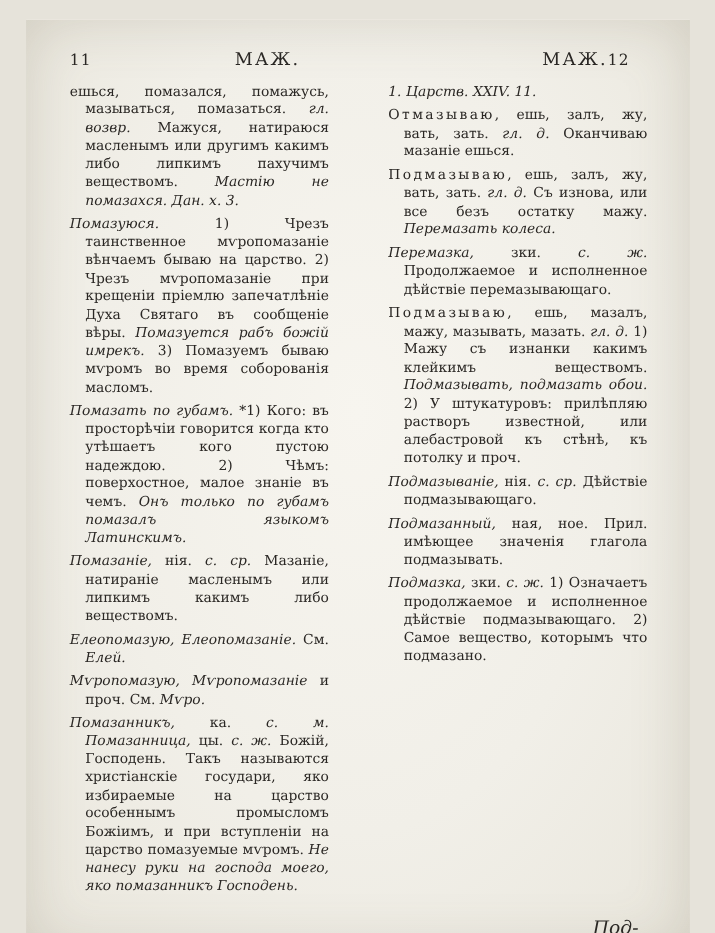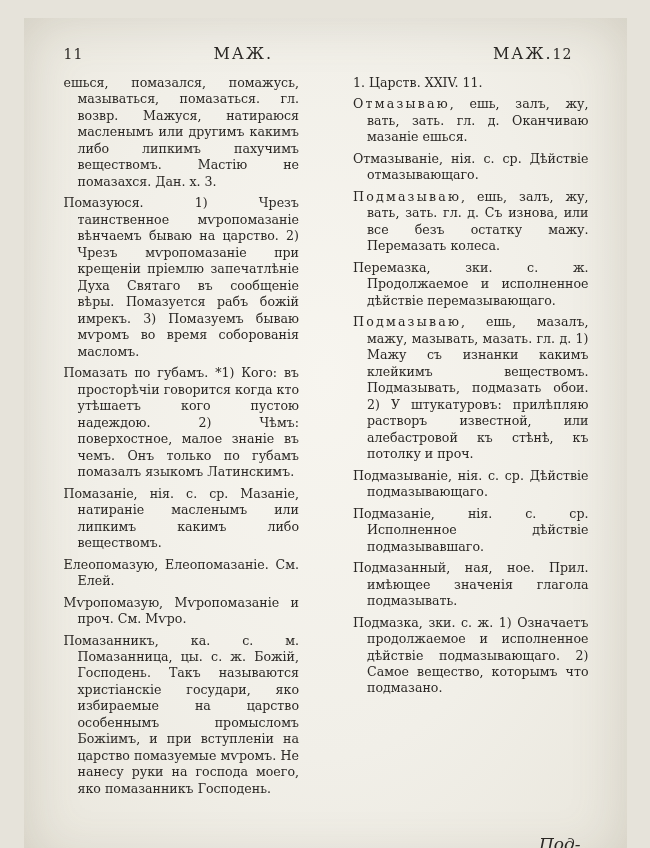--- a/index.html
+++ b/index.html
@@ -53,21 +53,21 @@
     font-size: 12.6px;
     line-height: 1.31;
     text-align: justify;
   }
   .entry {
     margin: 0 0 5px 0;
     padding-left: 14px;
     text-indent: -14px;
   }
   .run-n { font-style: normal; }
-  .run-i { }
+  .run-i { font-style: italic; }
   .run-s { font-style: normal; letter-spacing: 2.2px; }
   .catchword {
     position: absolute;
     right: 46px;
     bottom: 12px;
     font-style: italic;
     font-size: 17px;
   }
 </style>
 </head>
@@ -94,26 +94,24 @@
         <p class="entry"><span class="run-i">Помазуюся.</span><span class="run-n"> 1) Чрезъ таинственное мѵропомазаніе вѣнчаемъ бываю на царство. 2) Чрезъ мѵропомазаніе при крещеніи пріемлю запечатлѣніе Духа Святаго въ сообщеніе вѣры. </span><span class="run-i">Помазуется рабъ божій имрекъ.</span><span class="run-n"> 3) Помазуемъ бываю мѵромъ во время соборованія масломъ.</span></p>
         <p class="entry"><span class="run-i">Помазать по губамъ.</span><span class="run-n"> *1) Кого: въ просторѣчіи говорится когда кто утѣшаетъ кого пустою надеждою. 2) Чѣмъ: поверхостное, малое знаніе въ чемъ. </span><span class="run-i">Онъ только по губамъ помазалъ языкомъ Латинскимъ.</span></p>
         <p class="entry"><span class="run-i">Помазаніе,</span><span class="run-n"> нія. </span><span class="run-i">с. ср.</span><span class="run-n"> Мазаніе, натираніе масленымъ или липкимъ какимъ либо веществомъ.</span></p>
         <p class="entry"><span class="run-i">Елеопомазую, Елеопомазаніе.</span><span class="run-n"> См. </span><span class="run-i">Елей.</span></p>
         <p class="entry"><span class="run-i">Мѵропомазую, Мѵропомазаніе</span><span class="run-n"> и проч. См. </span><span class="run-i">Мѵро.</span></p>
         <p class="entry"><span class="run-i">Помазанникъ,</span><span class="run-n"> ка. </span><span class="run-i">с. м.</span><span class="run-n"> </span><span class="run-i">Помазанница,</span><span class="run-n"> цы. </span><span class="run-i">с. ж.</span><span class="run-n"> Божій, Господень. Такъ называются христіанскіе государи, яко избираемые на царство особеннымъ промысломъ Божіимъ, и при вступленіи на царство помазуемые мѵромъ. </span><span class="run-i">Не нанесу руки на господа моего, яко помазанникъ Господень.</span></p>
       </div>
     <div class="column" id="col-right">
         <p class="entry"><span class="run-i">1. Царств. XXIV. 11.</span></p>
         <p class="entry"><span class="run-s">Отмазываю</span><span class="run-n">, ешь, залъ, жу, вать, зать. </span><span class="run-i">гл. д.</span><span class="run-n"> Оканчиваю мазаніе ешься.</span></p>
-        <p class="entry"><span class="run-i">Отмазываніе,</span><span class="run-n"> нія. </span><span class="run-i">с. ср.</span><span class="run-n"> Дѣйствіе отмазывающаго.</span></p>
         <p class="entry"><span class="run-s">Подмазываю</span><span class="run-n">, ешь, залъ, жу, вать, зать. </span><span class="run-i">гл. д.</span><span class="run-n"> Съ изнова, или все безъ остатку мажу. </span><span class="run-i">Перемазать колеса.</span></p>
         <p class="entry"><span class="run-i">Перемазка,</span><span class="run-n"> зки. </span><span class="run-i">с. ж.</span><span class="run-n"> Продолжаемое и исполненное дѣйствіе перемазывающаго.</span></p>
         <p class="entry"><span class="run-s">Подмазываю</span><span class="run-n">, ешь, мазалъ, мажу, мазывать, мазать. </span><span class="run-i">гл. д.</span><span class="run-n"> 1) Мажу съ изнанки какимъ клейкимъ веществомъ. </span><span class="run-i">Подмазывать, подмазать обои.</span><span class="run-n"> 2) У штукатуровъ: прилѣпляю растворъ известной, или алебастровой къ стѣнѣ, къ потолку и проч.</span></p>
         <p class="entry"><span class="run-i">Подмазываніе,</span><span class="run-n"> нія. </span><span class="run-i">с. ср.</span><span class="run-n"> Дѣйствіе подмазывающаго.</span></p>
-        <p class="entry"><span class="run-i">Подмазаніе,</span><span class="run-n"> нія. </span><span class="run-i">с. ср.</span><span class="run-n"> Исполненное дѣйствіе подмазывавшаго.</span></p>
         <p class="entry"><span class="run-i">Подмазанный,</span><span class="run-n"> ная, ное. Прил. имѣющее значенія глагола подмазывать.</span></p>
         <p class="entry"><span class="run-i">Подмазка,</span><span class="run-n"> зки. </span><span class="run-i">с. ж.</span><span class="run-n"> 1) Означаетъ продолжаемое и исполненное дѣйствіе подмазывающаго. 2) Самое вещество, которымъ что подмазано.</span></p>
       </div>
   </div>
 
   <div class="catchword">Под-</div>
 
 </div>
 
 </body></html>

